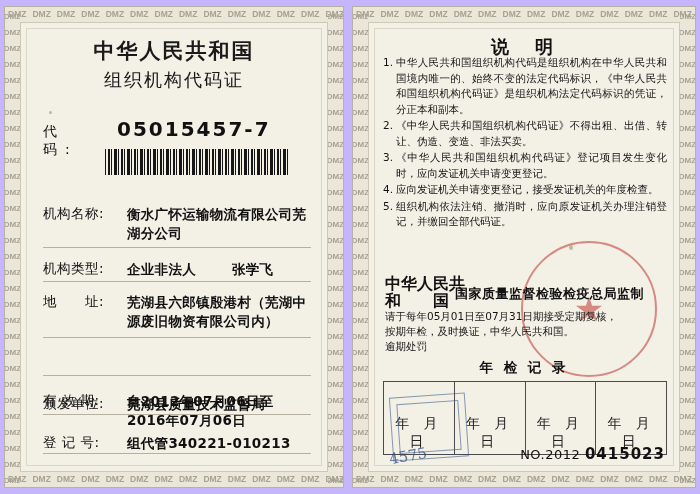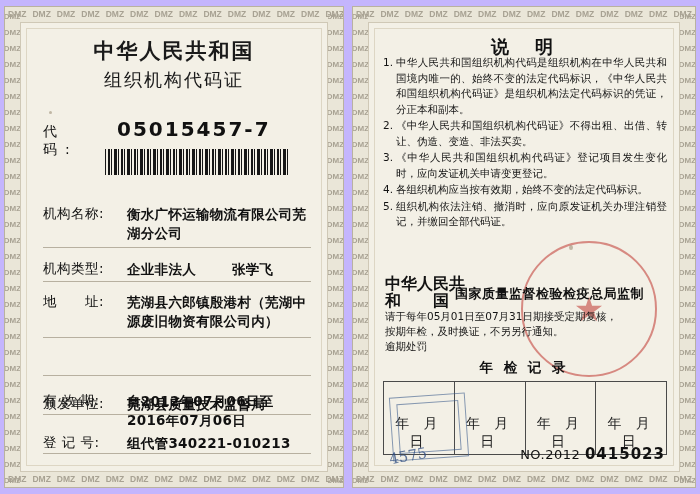--- a/index.html
+++ b/index.html
@@ -507,41 +507,41 @@
         <div class="note-item">
           <div class="note-num">2.</div>
           <div class="note-text">《中华人民共和国组织机构代码证》不得出租、出借、转让、伪造、变造、非法买卖。</div>
         </div>
         <div class="note-item">
           <div class="note-num">3.</div>
           <div class="note-text">《中华人民共和国组织机构代码证》登记项目发生变化时，应向发证机关申请变更登记。</div>
         </div>
         <div class="note-item">
           <div class="note-num">4.</div>
-          <div class="note-text">各组织机构应当按有效期，始终不变的法定代码标识。</div>
+          <div class="note-text">应向发证机关申请变更登记，接受发证机关的年度检查。</div>
         </div>
         <div class="note-item">
           <div class="note-num">5.</div>
           <div class="note-text">组织机构依法注销、撤消时，应向原发证机关办理注销登记，并缴回全部代码证。</div>
         </div>
       </div>
 
       <div class="seal">
         <div class="star">★</div>
       </div>
 
       <div class="org-left">
         <div>中华人民共</div>
         <div>和　　国</div>
       </div>
       <div class="org-right">国家质量监督检验检疫总局监制</div>
 
       <div class="renew-note">
         <div>请于每年05月01日至07月31日期接受定期复核，</div>
-        <div>按期年检，及时换证，不另另行通知。</div>
+        <div>按期年检，及时换证，中华人民共和国。</div>
         <div>逾期处罚</div>
       </div>
 
       <div class="annual-title">年 检 记 录</div>
 
       <div class="annual-table">
         <div class="annual-cell">
           <div class="ymd">年 月 日</div>
         </div>
         <div class="annual-cell">

